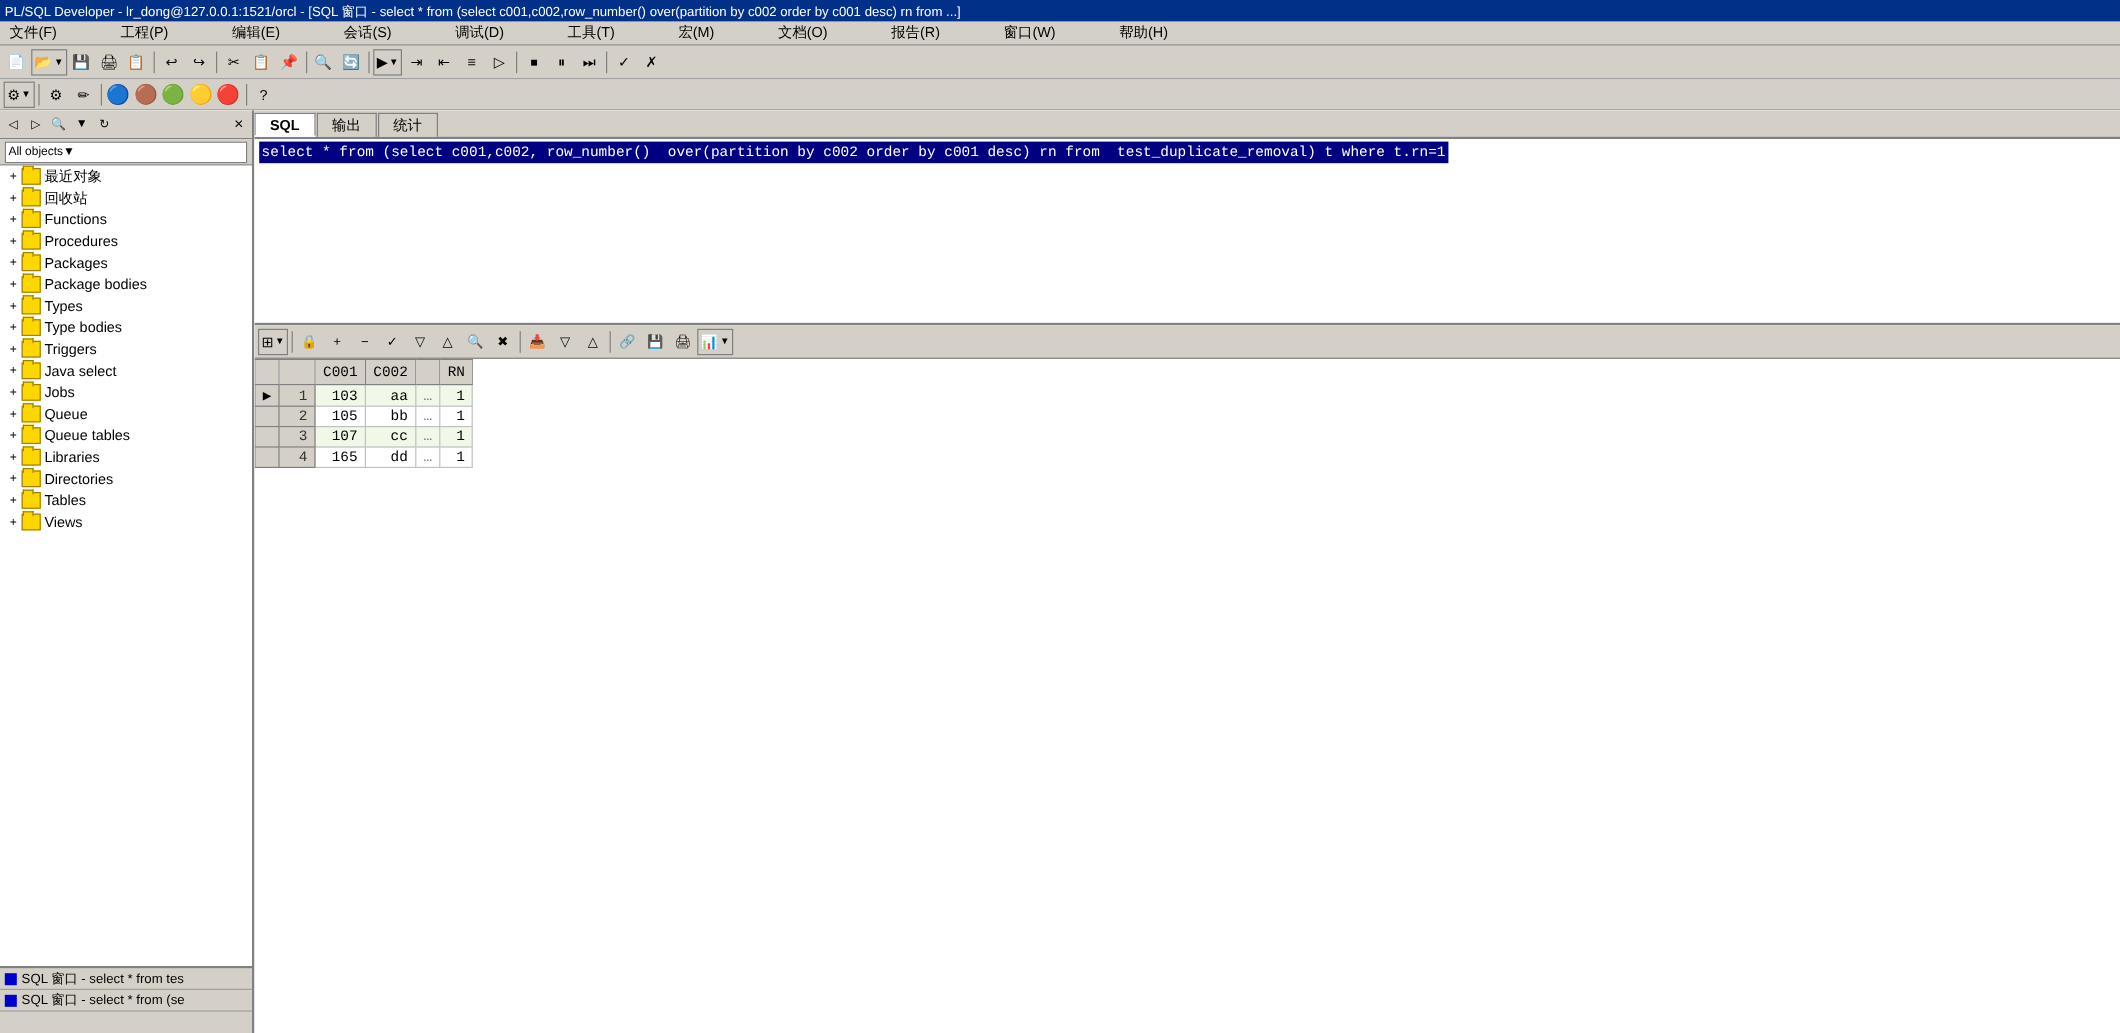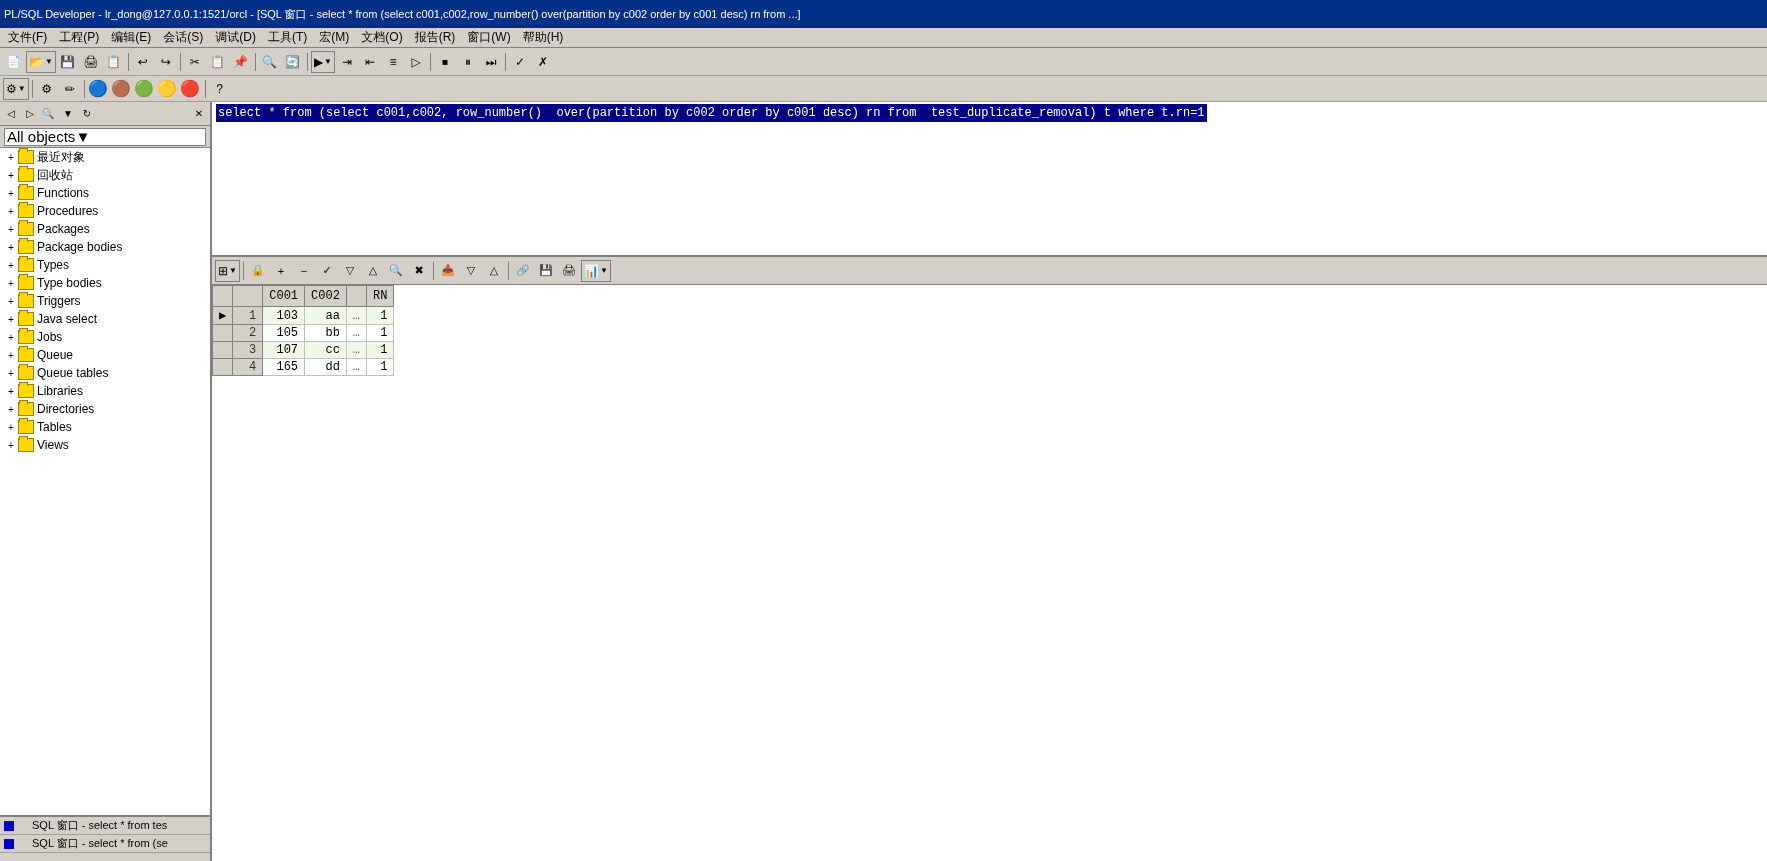--- a/index.html
+++ b/index.html
@@ -4,35 +4,36 @@
   <style>
     * { box-sizing: border-box; margin: 0; padding: 0; }
     body { font-family: 'SimSun', 'MS Sans Serif', sans-serif; font-size: 12px; background: #d4d0c8; overflow: hidden; }
 
     
     .title-bar {
       background: #003087;
       color: #fff;
       font-size: 11px;
       padding: 2px 4px;
-      height: 28px;
+      height: 18px;
       display: flex;
       align-items: center;
       white-space: nowrap;
       overflow: hidden;
     }
 
     
     .menu-bar {
       background: #d4d0c8;
       display: flex;
       align-items: flex-start;
       height: 20px;
       border-bottom: 1px solid #808080;
       padding: 0 2px;
+      gap: 41px;
     }
     .menu-item {
       padding: 1px 6px;
       cursor: pointer;
       font-size: 12px;
       white-space: nowrap;
     }
 
     
     .toolbar {
@@ -112,21 +113,21 @@
       padding: 1px 4px;
       font-size: 12px;
       gap: 4px;
     }
     .objects-dropdown {
       flex: 1;
       background: #fff;
       border: 1px solid #808080;
       height: 18px;
       padding: 0 2px;
-      font-size: 15px;
+      font-size: 10px;
       display: flex; align-items: center; 
       cursor: pointer;
     }
 
     
     .tree-container {
       flex: 1;
       overflow-y: auto;
       background: #fff;
     }
@@ -170,21 +171,20 @@
       display: flex;
       flex-direction: column;
     }
     .bottom-item {
       height: 18px;
       padding: 1px 4px;
       font-size: 11px;
       display: flex; align-items: center;
       border-bottom: 1px solid #a0a0a0;
       background: #d4d0c8;
-      gap: 14px;
     }
     .bottom-item .blue-dot {
       width: 10px; height: 10px;
       background: #0000cc;
       margin-right: 4px;
       flex-shrink: 0;
     }
 
     
     .right-panel {
@@ -508,20 +508,31 @@
       </div>
       <div class="bottom-item">
         <div class="blue-dot"></div>
         <span>SQL 窗口 - select * from (se</span>
       </div>
     </div>
   </div>
 
   <div class="right-panel">
 
+    <div class="tabs-bar">
+      <div class="tab active">
+        <span>SQL</span>
+      </div>
+      <div class="tab">
+        <span>输出</span>
+      </div>
+      <div class="tab">
+        <span>统计</span>
+      </div>
+    </div>
 
     <div class="sql-editor">
       <span class="sql-selected">select * from (select c001,c002, row_number()  over(partition by c002 order by c001 desc) rn from  test_duplicate_removal) t where t.rn=1</span>
     </div>
 
     <div class="results-area">
 
       <div class="results-toolbar">
         <div class="tb-dropdown">
           <span>⊞</span>

